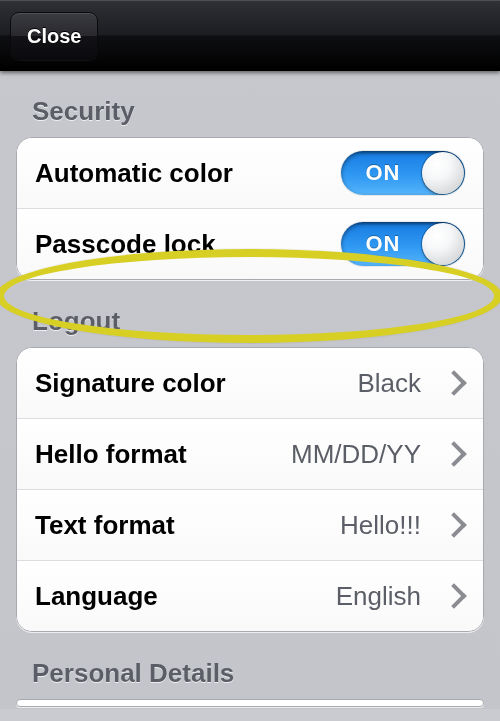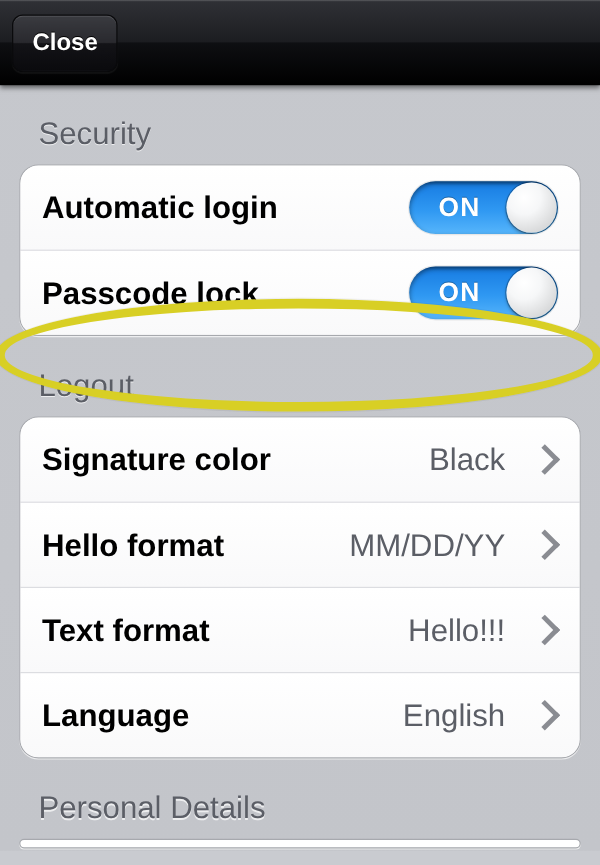--- a/index.html
+++ b/index.html
@@ -58,21 +58,21 @@
   .navbtn.right{right:10px;}
 
   
   .content{
     position:absolute;
     top:70px;left:0;right:0;bottom:0;
   }
   .section-header{
     color:#5b5e66;
     font-size:26px;
-    font-weight:400;
+    font-weight:700;
     text-shadow:0 1px 0 rgba(255,255,255,.7);
     padding:26px 0 10px 32px;
   }
 
   .group{
     margin:0 16px;
     background:#fff;
     border:1px solid #a7a9ae;
     border-radius:16px;
     box-shadow:0 1px 0 rgba(255,255,255,.7);
@@ -168,21 +168,21 @@
     <div class="navbtn left">Close</div>
   </div>
 
   <div class="content">
 
     <div class="section-header">Security</div>
 
     <div class="group">
 
       <div class="row">
-        <div class="row-label">Automatic login</div>
+        <div class="row-label">Automatic color</div>
         <div class="switch">
           <span class="on-label">ON</span>
           <span class="knob"></span>
         </div>
       </div>
 
       <div class="row">
         <div class="row-label">Passcode lock</div>
         <div class="switch">
           <span class="on-label">ON</span>

